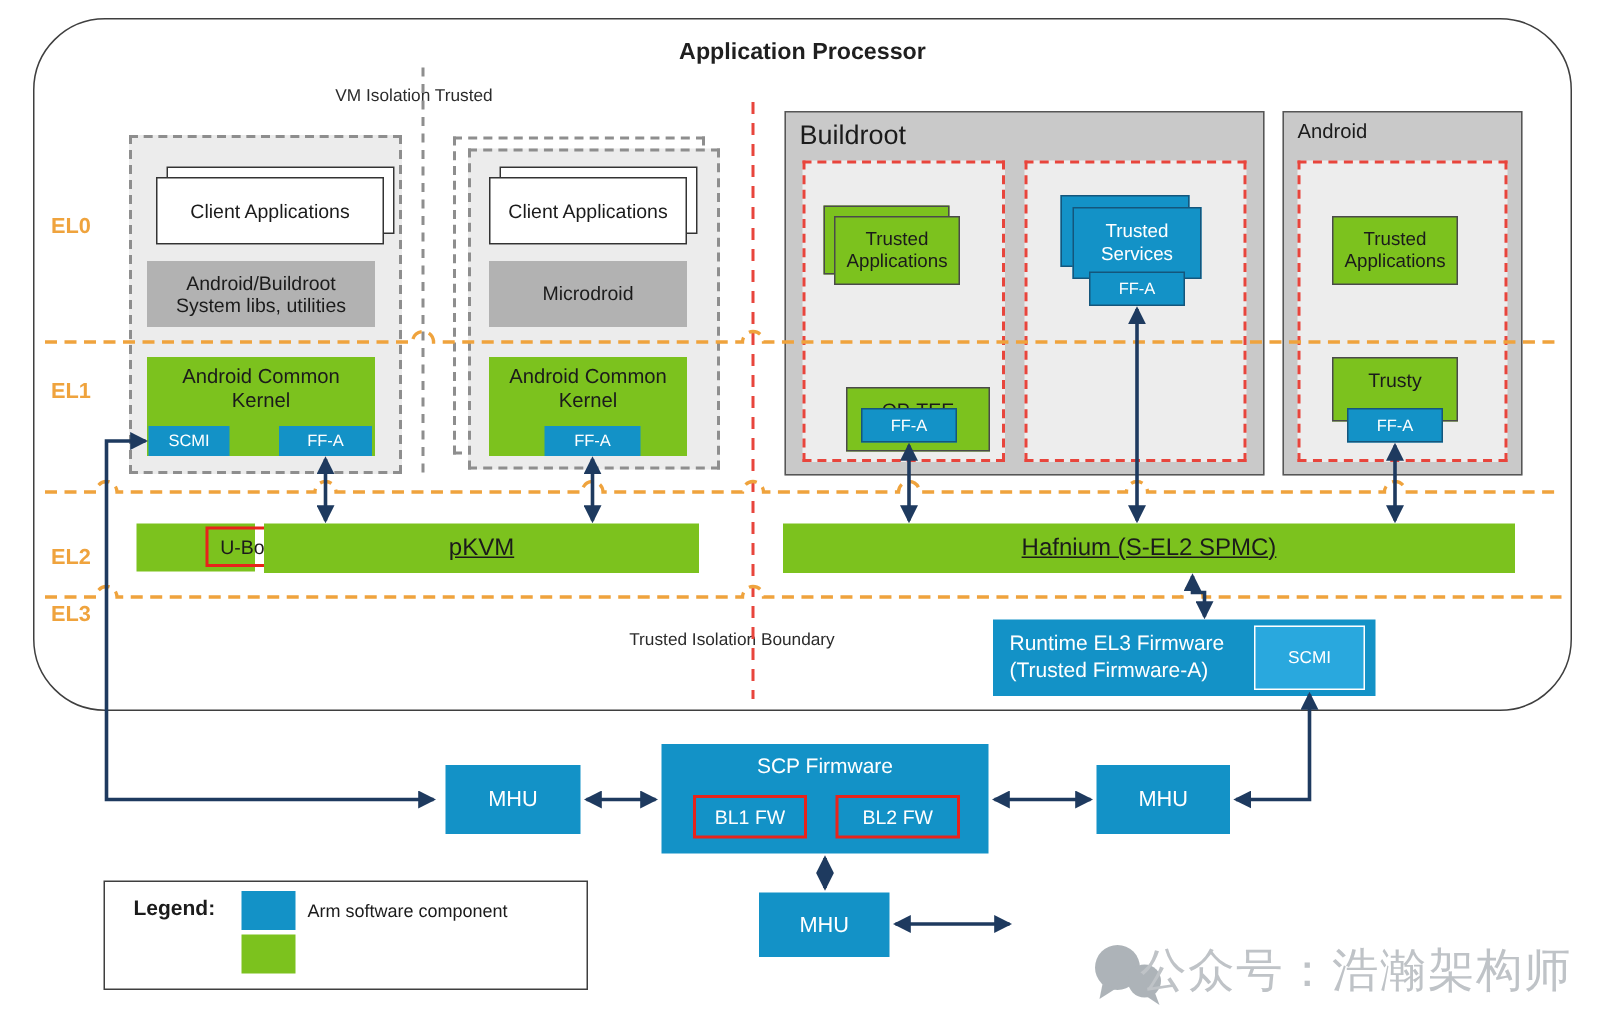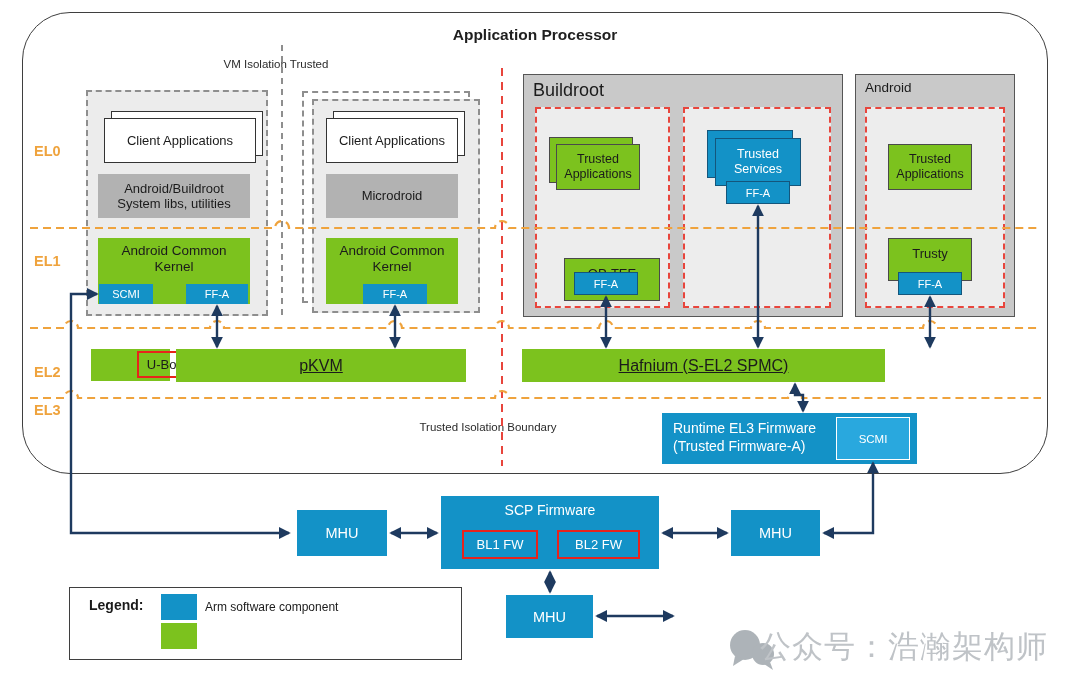--- a/index.html
+++ b/index.html
@@ -120,21 +120,21 @@
     </div>
 
   <div class="box green" style="left:91px;top:349px;width:79px;height:32px;">
     <div class="box redinner c t13" style="left:3px;top:2px;width:60px;height:27px;margin-left:43px;">
       <span>U-Boot</span>
       </div>
   </div>
   <div class="box green c t14" style="left:176px;top:349px;width:290px;height:33px;">
     <span>pKVM</span>
     </div>
-  <div class="box green c t14" style="left:522px;top:349px;width:363px;height:33px;">
+  <div class="box green c t14" style="left:522px;top:349px;width:488px;height:33px;">
     <span>Hafnium (S-EL2 SPMC)</span>
     </div>
 
   <div class="box blue" style="left:662px;top:413px;width:255px;height:51px;">
     <div style="position:absolute;left:11px;top:6px;font-size:14px;line-height:1.3;">
       <div>Runtime EL3 Firmware</div>
       <div>(Trusted Firmware-A)</div>
     </div>
     <div class="box c" style="left:174px;top:4px;width:74px;height:43px;background:#29A8DE;border:1.5px solid #fff;font-size:11.5px;">
       <span>SCMI</span>
@@ -157,21 +157,21 @@
 
   <div class="box blue c" style="left:731px;top:510px;width:89px;height:46px;font-size:14.5px;">
     <span>MHU</span>
     </div>
 
   <div class="box blue c" style="left:506px;top:595px;width:87px;height:43px;font-size:14.5px;">
     <span>MHU</span>
     </div>
 
 
-  <div class="box" style="left:69px;top:587px;width:393px;height:73px;background:#fff;border:1.6px solid #3F3F3F;text-decoration:underline;">
+  <div class="box" style="left:69px;top:587px;width:323px;height:73px;background:#fff;border:1.6px solid #3F3F3F;text-decoration:underline;">
     <span style="position:absolute;left:19px;top:9px;font-size:14px;font-weight:bold;">Legend:</span>
     <div class="box" style="left:91px;top:6px;width:36px;height:26px;background:#1392C7;"></div>
     <span style="position:absolute;left:135px;top:12px;font-size:12px;">Arm software component</span>
     <div class="box" style="left:91px;top:35px;width:36px;height:26px;background:#7CC21E;"></div>
   </div>
 
   <svg class="overlay" width="1080" height="689" viewBox="0 0 1080 689">
     <defs>
       <marker id="ah" viewBox="0 0 10 10" refX="8.5" refY="5" markerWidth="5" markerHeight="5" orient="auto-start-reverse">
         <path d="M0 0 L10 5 L0 10 z" fill="#1E3A5F"></path>

